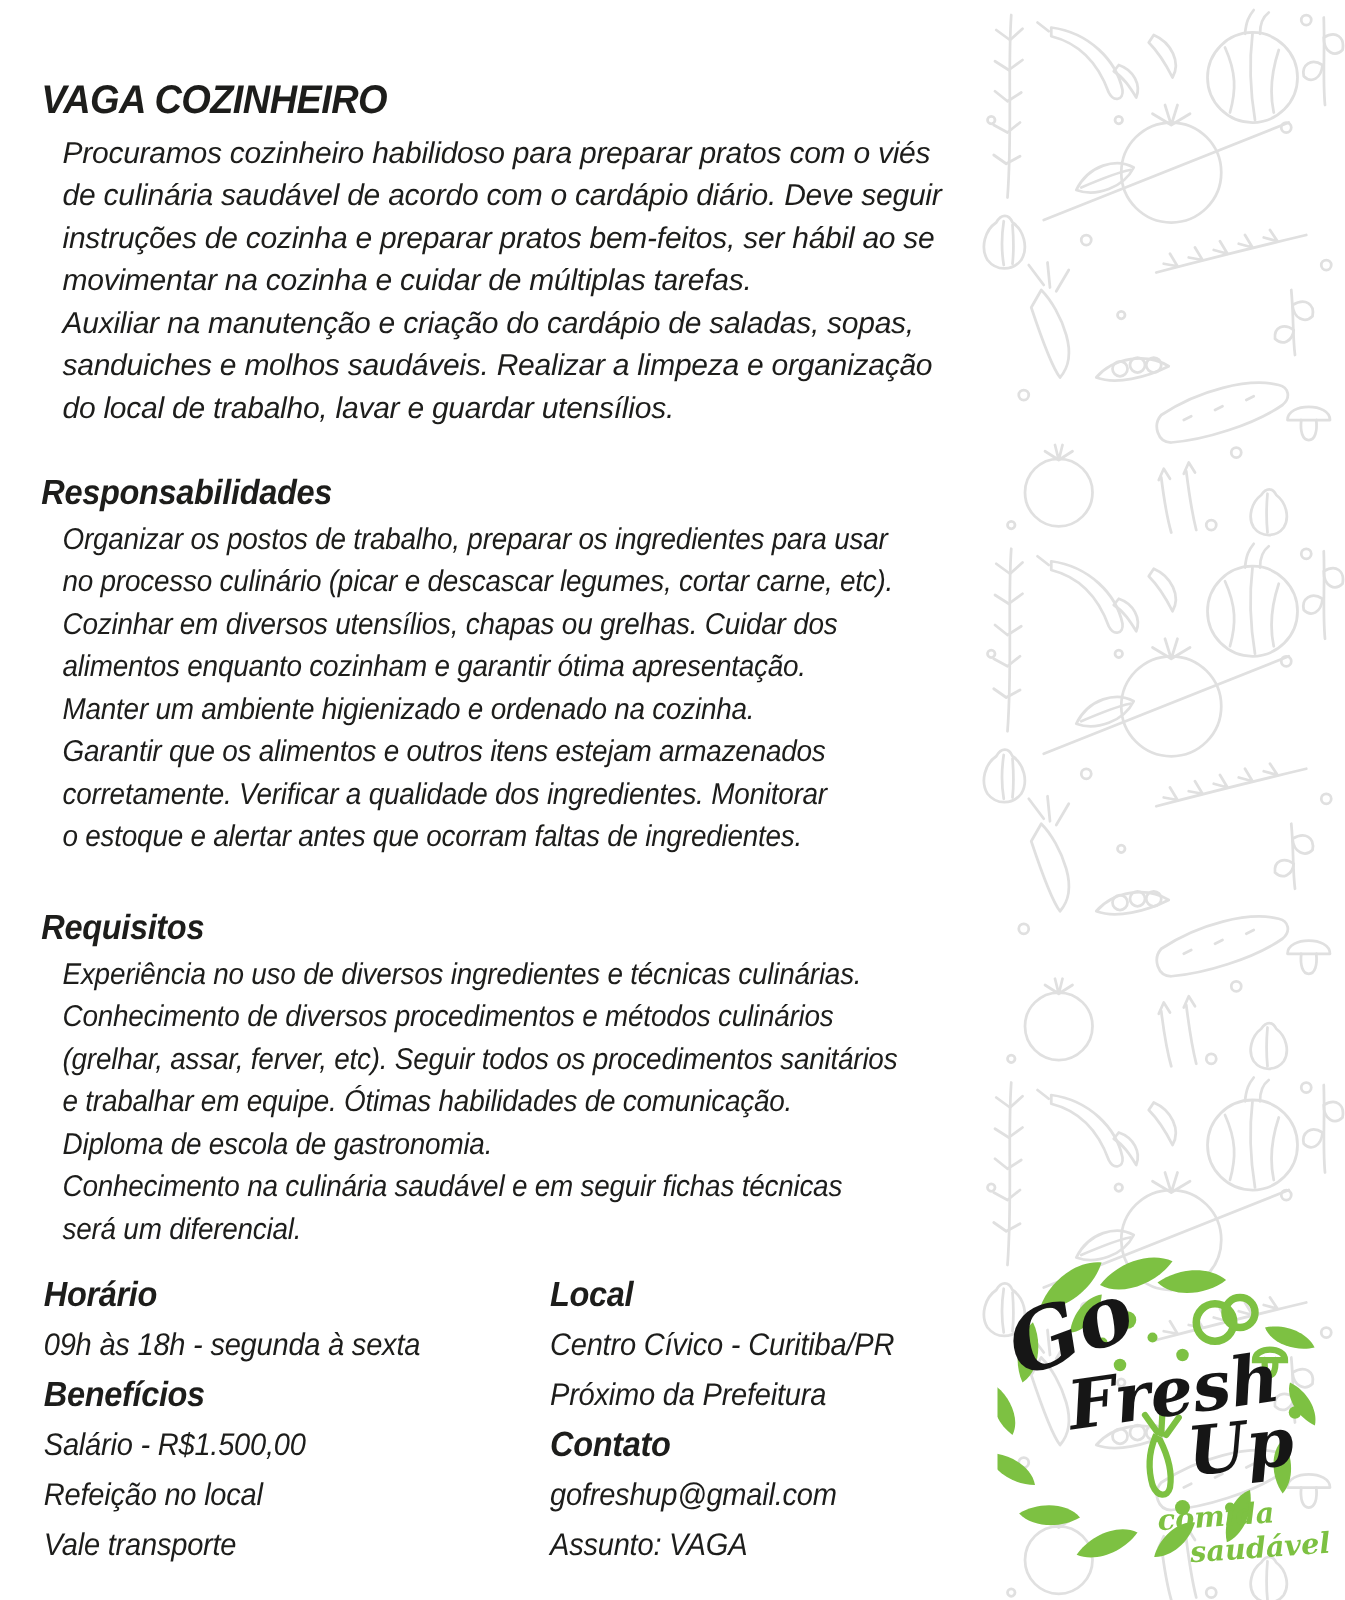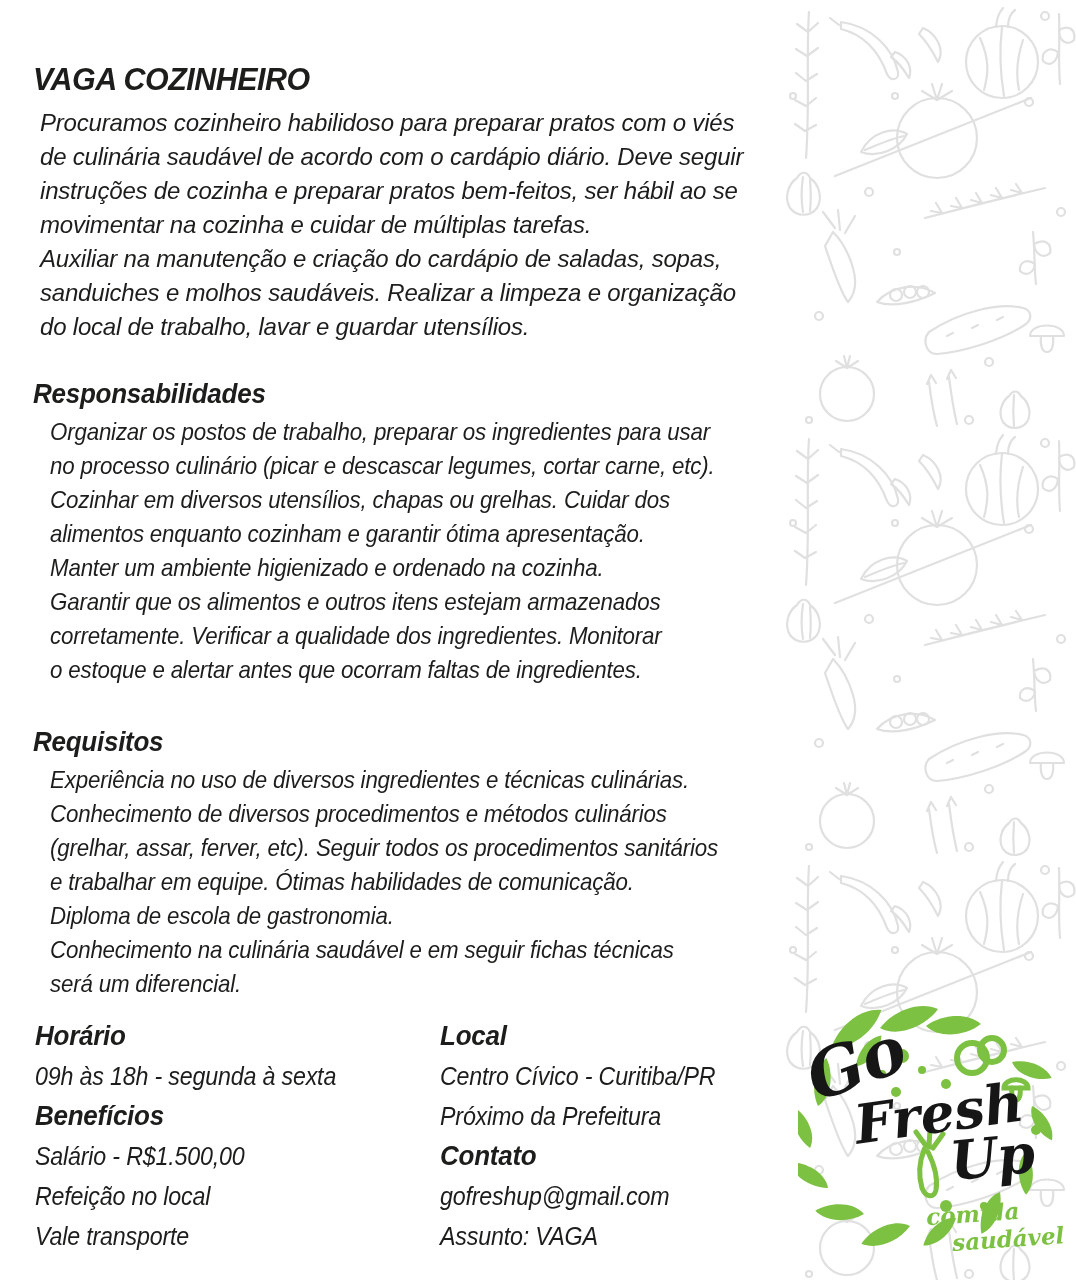--- a/index.html
+++ b/index.html
@@ -36,21 +36,21 @@
   }
   #heading-resp{left:33px;top:355px;}
   #heading-req{left:33px;top:703px;}
   .para{
     position:absolute;
     font-size:24px;font-style:italic;
     line-height:34px;
     letter-spacing:-0.2px;
     white-space:pre-line;
   }
-  #para-intro{left:40px;top:82px;}
+  #para-intro{left:50px;top:82px;}
   #para-resp{left:50px;top:391px;}
   #para-req{left:50px;top:739px;}
   
   .details-col{
     position:absolute;top:1016px;
     font-style:italic;
   }
   #col-left{left:35px;}
   #col-right{left:440px;}
   .detail-heading{

